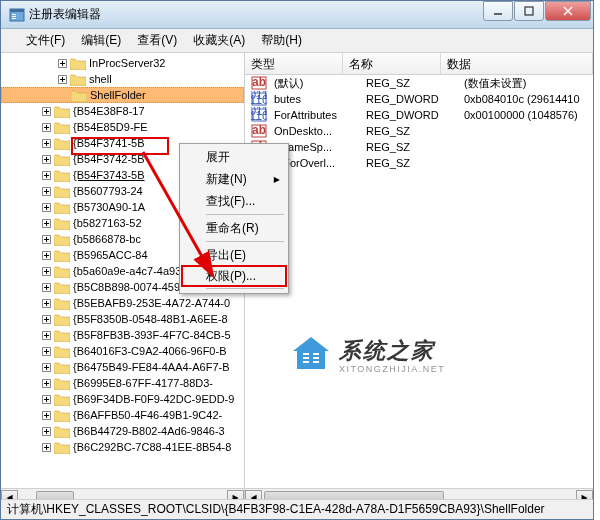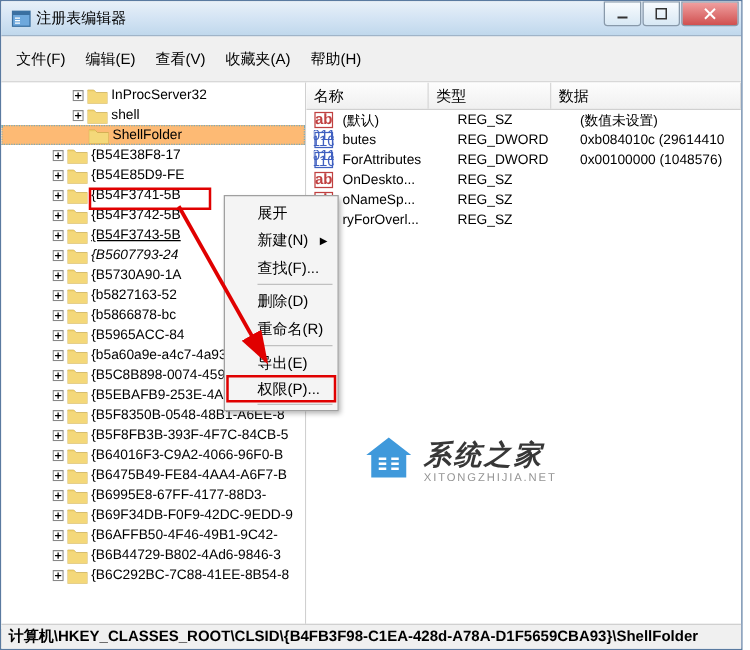--- a/index.html
+++ b/index.html
@@ -10,21 +10,21 @@
     .titlebar { height: 28px; background: linear-gradient(to bottom, #e8f0f8 0%, #d4e4f4 50%, #c0d8ec 100%); display: flex; align-items: center; padding-left: 8px; border-bottom: 1px solid #a0b4c8; position: relative; }
     .titlebar-icon { width: 16px; height: 16px; margin-right: 4px; }
     .titlebar-text { color: #000; font-size: 12px; flex: 1; }
     .window-btns { display: flex; height: 20px; position: absolute; right: 2px; top: 0; }
     .win-btn { width: 30px; height: 20px; display: flex; align-items: center; justify-content: center; border: 1px solid #8899aa; margin-left: 1px; border-radius: 0 0 3px 3px; }
     .win-btn.min { background: linear-gradient(#f8fbfe, #d8e8f4); }
     .win-btn.max { background: linear-gradient(#f8fbfe, #d8e8f4); }
     .win-btn.close { background: linear-gradient(#f0a0a0, #d05050); width: 46px; }
     .win-btn svg { width: 10px; height: 10px; }
     
-    .menubar { height: 37px; background: #f0f0f0; display: flex; align-items: center; padding-left: 4px; border-bottom: 1px solid #d0d0d0; }
+    .menubar { height: 24px; background: #f0f0f0; display: flex; align-items: center; padding-left: 17px; border-bottom: 1px solid #d0d0d0; }
     .menu-item { padding: 2px 8px; cursor: default; }
     
     .content { display: flex; height: 452px; position: relative; }
     
     .tree-panel { width: 244px; border-right: 1px solid #d0d0d0; overflow: hidden; position: relative; background: #fff; }
     .tree { padding: 2px 0 0 0; }
     .tree-node { display: flex; align-items: center; height: 16px; padding-left: 4px; white-space: nowrap; cursor: default; position: relative; }
     .tree-node.selected { background: #fdba74; border: 1px dotted #7ab; }
     .expander { width: 11px; height: 11px; display: inline-flex; align-items: center; justify-content: center; margin-right: 2px; }
     .expander svg { width: 9px; height: 9px; }
@@ -33,30 +33,30 @@
     
     .list-panel { flex: 1; background: #fff; overflow: hidden; position: relative; }
     .list-header { height: 22px; background: linear-gradient(#fdfdfd, #f0f0f0); display: flex; border-bottom: 1px solid #d0d0d0; }
     .col-head { padding: 3px 6px; border-right: 1px solid #d8d8d8; cursor: default; }
     .col1 { width: 98px; } .col2 { width: 98px; } .col3 { flex: 1; }
     .list-row { display: flex; height: 16px; align-items: center; padding-left: 2px; position: relative; }
     .val-icon { width: 24px; height: 16px; margin-right: 3px; display: inline-flex; align-items: center; justify-content: center; }
     .cell { font-size: 11px; overflow: hidden; white-space: nowrap; }
     .cell.c1 { width: 92px; } .cell.c2 { width: 98px; } .cell.c3 { flex: 1; }
     
-    .context-menu { position: absolute; left: 178px; top: 90px; width: 92px; background: #f4f4f4; border: 1px solid #a0a0a0; box-shadow: 2px 2px 4px rgba(0,0,0,0.3); z-index: 100; padding: 2px; }
+    .context-menu { position: absolute; left: 178px; top: 90px; width: 110px; background: #f4f4f4; border: 1px solid #a0a0a0; box-shadow: 2px 2px 4px rgba(0,0,0,0.3); z-index: 100; padding: 2px; }
     .ctx-item { height: 22px; display: flex; align-items: center; padding-left: 24px; cursor: default; position: relative; font-size: 12px; }
     .ctx-item.has-sub::after { content: '▶'; position: absolute; right: 6px; font-size: 8px; }
     .ctx-sep { height: 1px; background: #c0c0c0; margin: 2px 2px 2px 24px; }
     .ctx-item.highlighted { border: 2px solid #e00000; margin: -1px; padding-left: 23px; }
     
     .red-box-shell { position: absolute; left: 70px; top: 84px; width: 98px; height: 18px; border: 2px solid #e00000; z-index: 50; pointer-events: none; }
     .red-arrow { position: absolute; left: 136px; top: 95px; z-index: 110; pointer-events: none; }
     
-    .statusbar { height: 20px; background: #f0f0f0; border-top: 1px solid #d0d0d0; display: flex; align-items: center; padding-left: 6px; font-size: 11px; position: absolute; bottom: 0; left: 0; right: 0; font-weight: bold; }
+    .statusbar { height: 20px; background: #f0f0f0; border-top: 1px solid #d0d0d0; display: flex; align-items: center; padding-left: 6px; font-size: 11px; position: absolute; bottom: 0; left: 0; right: 0; }
     
     .hscroll { height: 17px; background: #f0f0f0; border-top: 1px solid #d0d0d0; display: flex; align-items: center; }
     .hscroll-track { flex: 1; height: 15px; background: #f0f0f0; position: relative; }
     .hscroll-thumb { position: absolute; height: 13px; top: 1px; background: linear-gradient(#e0e0e0, #c8c8c8); border: 1px solid #a0a0a0; border-radius: 2px; }
     .hscroll-btn { width: 17px; height: 15px; background: linear-gradient(#f4f4f4, #dcdcdc); border: 1px solid #a0a0a0; display: flex; align-items: center; justify-content: center; font-size: 8px; }
     
     .watermark { position: absolute; left: 288px; top: 282px; z-index: 20; pointer-events: none; opacity: 0.9; }
     .wm-logo { display: flex; align-items: center; }
     .wm-text { margin-left: 6px; }
     .wm-cn { font-size: 22px; font-weight: bold; color: #222; font-style: italic; letter-spacing: 2px; }
@@ -207,21 +207,21 @@
                 <line x1="2" y1="4.5" x2="7" y2="4.5" stroke="#000"></line>
                 <line x1="4.5" y1="2" x2="4.5" y2="7" stroke="#000"></line>
               </svg>
             </span>
             <svg class="folder-icon" viewBox="0 0 16 13">
               <path d="M0 2 L5 2 L7 4 L16 4 L16 13 L0 13 Z" fill="#f4d87a" stroke="#c0a040" stroke-width="0.5"></path>
               <path d="M0 2 L5 2 L6 3 L0 3 Z" fill="#e8c860"></path>
             </svg>
             <span class="node-label">{B54F3743-5B</span>
           </div>
-          <div class="tree-node" style="padding-left: 40px; font-style: italic;">
+          <div class="tree-node" style="padding-left: 40px;">
             <span class="expander">
               <svg viewBox="0 0 9 9">
                 <rect x="0.5" y="0.5" width="8" height="8" fill="#fff" stroke="#888"></rect>
                 <line x1="2" y1="4.5" x2="7" y2="4.5" stroke="#000"></line>
                 <line x1="4.5" y1="2" x2="4.5" y2="7" stroke="#000"></line>
               </svg>
             </span>
             <svg class="folder-icon" viewBox="0 0 16 13">
               <path d="M0 2 L5 2 L7 4 L16 4 L16 13 L0 13 Z" fill="#f4d87a" stroke="#c0a040" stroke-width="0.5"></path>
               <path d="M0 2 L5 2 L6 3 L0 3 Z" fill="#e8c860"></path>
@@ -458,22 +458,22 @@
         <div class="hscroll-btn">◀</div>
         <div class="hscroll-track">
             <div class="hscroll-thumb" style="left:18px;width:38px;"></div>
           </div>
         <div class="hscroll-btn">▶</div>
       </div>
     </div>
 
     <div class="list-panel">
       <div class="list-header">
+        <div class="col-head col2">类型</div>
         <div class="col-head col1">名称</div>
-        <div class="col-head col2">类型</div>
         <div class="col-head col3">数据</div>
       </div>
       <div id="list-body">
           <div class="list-row">
             <span class="val-icon">
               <svg width="16" height="16" viewBox="0 0 16 16">
                 <rect x="1" y="2" width="14" height="12" fill="#fff" stroke="#c04040"></rect>
                 <text x="8" y="11" font-size="8" text-anchor="middle" fill="#c04040" font-weight="bold">ab</text>
               </svg>
             </span>
@@ -546,21 +546,20 @@
           </div>
         <div class="hscroll-btn">▶</div>
       </div>
     </div>
 
     <div class="context-menu" id="ctx">
         <div class="ctx-item">展开</div>
         <div class="ctx-item has-sub">新建(N)</div>
         <div class="ctx-item">查找(F)...</div>
         <div class="ctx-sep"></div>
-        <div class="ctx-item">删除(D)</div>
         <div class="ctx-item">重命名(R)</div>
         <div class="ctx-sep"></div>
         <div class="ctx-item">导出(E)</div>
         <div class="ctx-item highlighted">权限(P)...</div>
         <div class="ctx-sep"></div>
       </div>
 
     <svg class="red-arrow" width="90" height="145">
       <defs>
           <marker id="ah" markerWidth="10" markerHeight="10" refX="8" refY="3" orient="auto">

